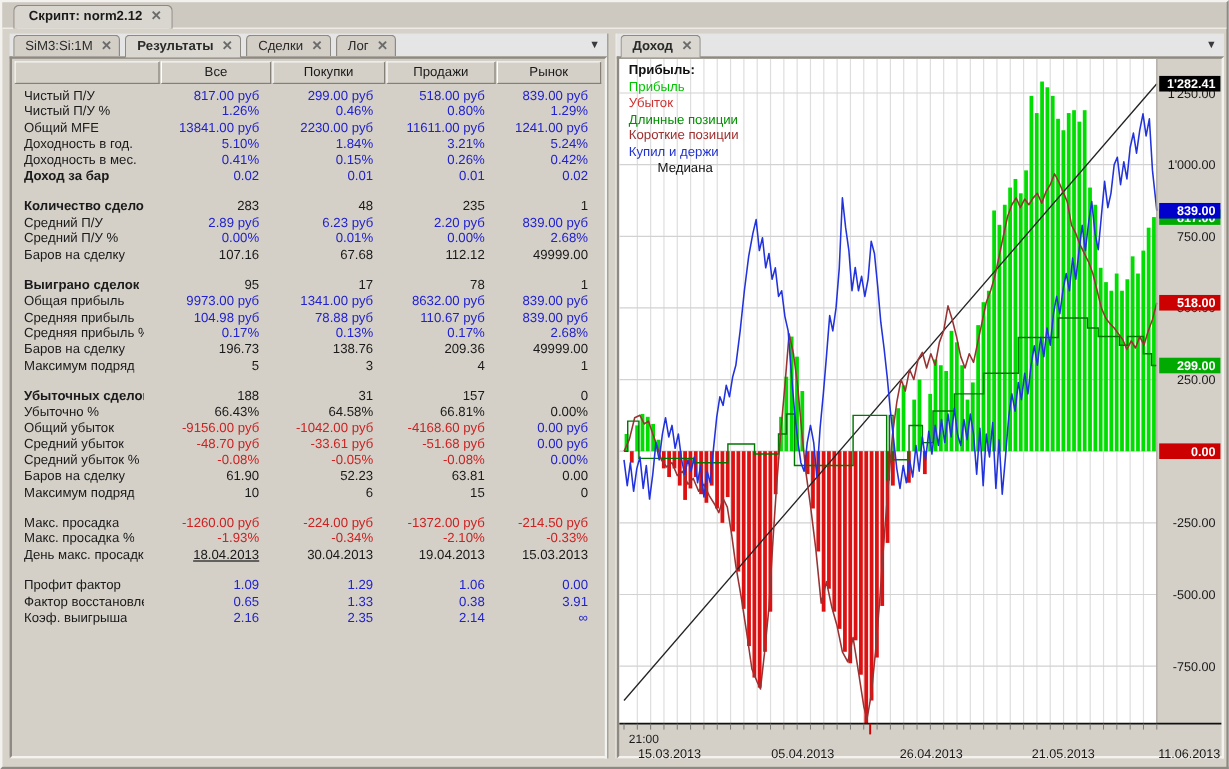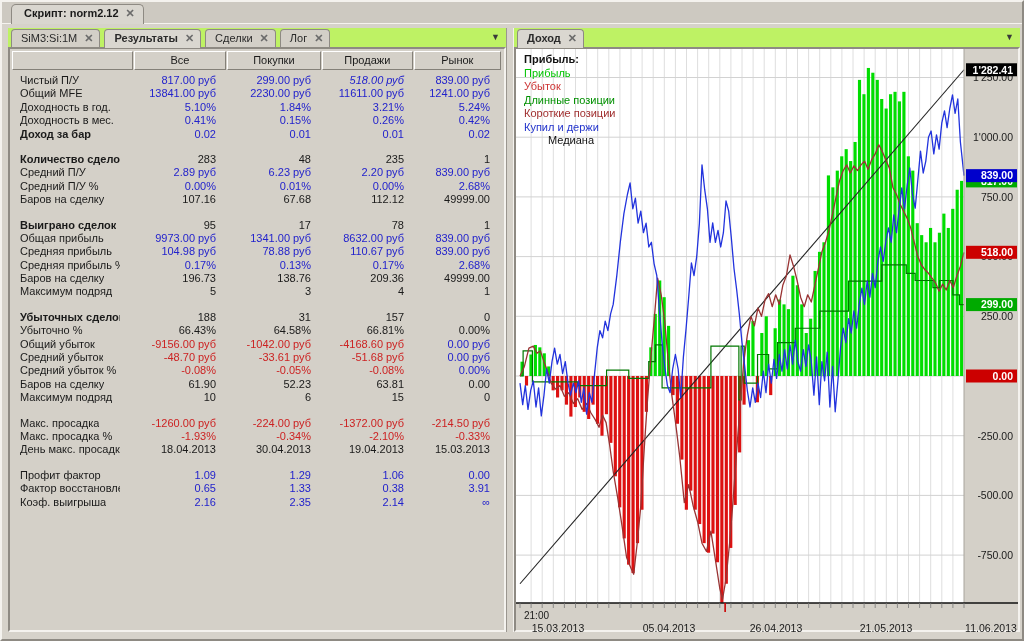--- a/index.html
+++ b/index.html
@@ -17,21 +17,21 @@
   .title-tab .x, .tab .x { display:inline-block; margin-left:7px; color:#6b6b6b;
     font-weight:bold; font-size:11px; cursor:default; }
 
   
   .panel { position:absolute; top:26px; bottom:7px; }
   .panel-left  { left:6px;  width:498px; }
   .panel-right { left:512px; width:506px; }
   .splitter { position:absolute; top:26px; bottom:7px; left:504px; width:8px;
     background:#d6d2ca; border-left:1px solid #9a968f; border-right:1px solid #f4f2ee; }
 
-  .tabbar { position:relative; height:19px; background:#bef264; }
+  .tabbar { position:relative; height:19px; background:#e5e5e5; }
   .tab { position:relative; display:inline-block; height:18px; margin:1px 1px 0 3px;
     padding:2px 6px 0 9px; background:#d3cfc7; border:1px solid #8e8a83; border-bottom:none;
     border-radius:4px 4px 0 0; white-space:nowrap; color:#2a2a2a; }
   .tab.active { background:#dad7d0; font-weight:bold; height:19px; z-index:2; }
   .tab-arrow { position:absolute; right:6px; top:4px; font-size:9px; color:#3a3a3a; cursor:default; }
 
   .content { position:absolute; left:0; right:0; top:19px; bottom:0;
     border:2px solid; border-color:#8e8a83 #f4f2ee #f4f2ee #8e8a83; background:#d4d0c8; }
 
   
@@ -76,22 +76,29 @@
           <div class="th" style="width:92px">Все</div>
           <div class="th" style="width:95px">Покупки</div>
           <div class="th" style="width:91px">Продажи</div>
           <div class="th" style="width:88px">Рынок</div>
         </div>
         <div class="tbody" id="table-body">
             <div class="trow">
               <div class="tlabel"><span class="clip">Чистый П/У</span></div>
               <div class="tval c1" style="color: rgb(34, 34, 204);">817.00 руб</div>
               <div class="tval c2" style="color: rgb(34, 34, 204);">299.00 руб</div>
-              <div class="tval c3" style="color: rgb(34, 34, 204); font-style: italic;">518.00 руб</div>
+              <div class="tval c3" style="color: rgb(34, 34, 204);">518.00 руб</div>
               <div class="tval c4" style="color: rgb(34, 34, 204);">839.00 руб</div>
+            </div>
+            <div class="trow">
+              <div class="tlabel"><span class="clip">Чистый П/У %</span></div>
+              <div class="tval c1" style="color: rgb(34, 34, 204);">1.26%</div>
+              <div class="tval c2" style="color: rgb(34, 34, 204);">0.46%</div>
+              <div class="tval c3" style="color: rgb(34, 34, 204);">0.80%</div>
+              <div class="tval c4" style="color: rgb(34, 34, 204);">1.29%</div>
             </div>
             <div class="trow">
               <div class="tlabel"><span class="clip">Общий MFE</span></div>
               <div class="tval c1" style="color: rgb(34, 34, 204);">13841.00 руб</div>
               <div class="tval c2" style="color: rgb(34, 34, 204);">2230.00 руб</div>
               <div class="tval c3" style="color: rgb(34, 34, 204);">11611.00 руб</div>
               <div class="tval c4" style="color: rgb(34, 34, 204);">1241.00 руб</div>
             </div>
             <div class="trow">
               <div class="tlabel"><span class="clip">Доходность в год.</span></div>
@@ -246,21 +253,21 @@
             </div>
             <div class="trow">
               <div class="tlabel"><span class="clip">Макс. просадка %</span></div>
               <div class="tval c1" style="color: rgb(204, 34, 34);">-1.93%</div>
               <div class="tval c2" style="color: rgb(204, 34, 34);">-0.34%</div>
               <div class="tval c3" style="color: rgb(204, 34, 34);">-2.10%</div>
               <div class="tval c4" style="color: rgb(204, 34, 34);">-0.33%</div>
             </div>
             <div class="trow">
               <div class="tlabel"><span class="clip">День макс. просадки</span></div>
-              <div class="tval c1" style="color: rgb(26, 26, 26);">18.04.2013</div>
+              <div class="tval c1" style="color: rgb(26, 26, 26); text-decoration: underline;">18.04.2013</div>
               <div class="tval c2" style="color: rgb(26, 26, 26);">30.04.2013</div>
               <div class="tval c3" style="color: rgb(26, 26, 26);">19.04.2013</div>
               <div class="tval c4" style="color: rgb(26, 26, 26);">15.03.2013</div>
             </div>
             <div class="trow gap"></div>
             <div class="trow">
               <div class="tlabel"><span class="clip">Профит фактор</span></div>
               <div class="tval c1" style="color: rgb(34, 34, 204);">1.09</div>
               <div class="tval c2" style="color: rgb(34, 34, 204);">1.29</div>
               <div class="tval c3" style="color: rgb(34, 34, 204);">1.06</div>

